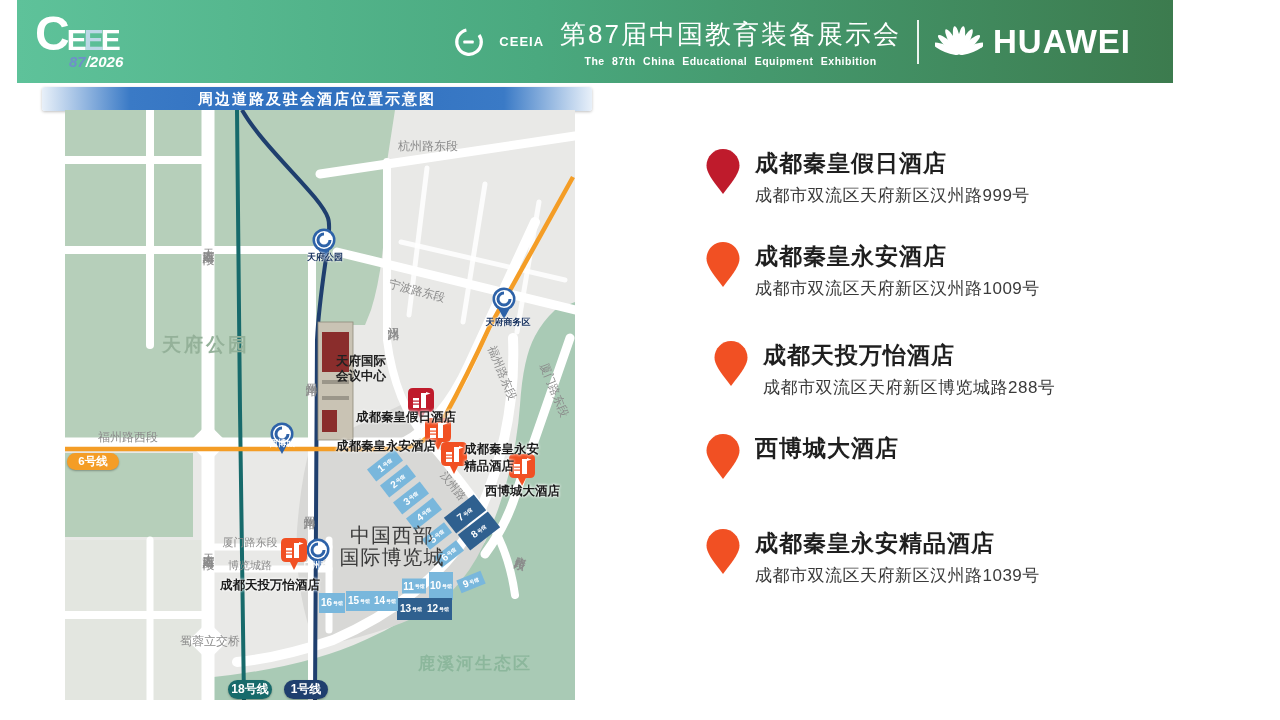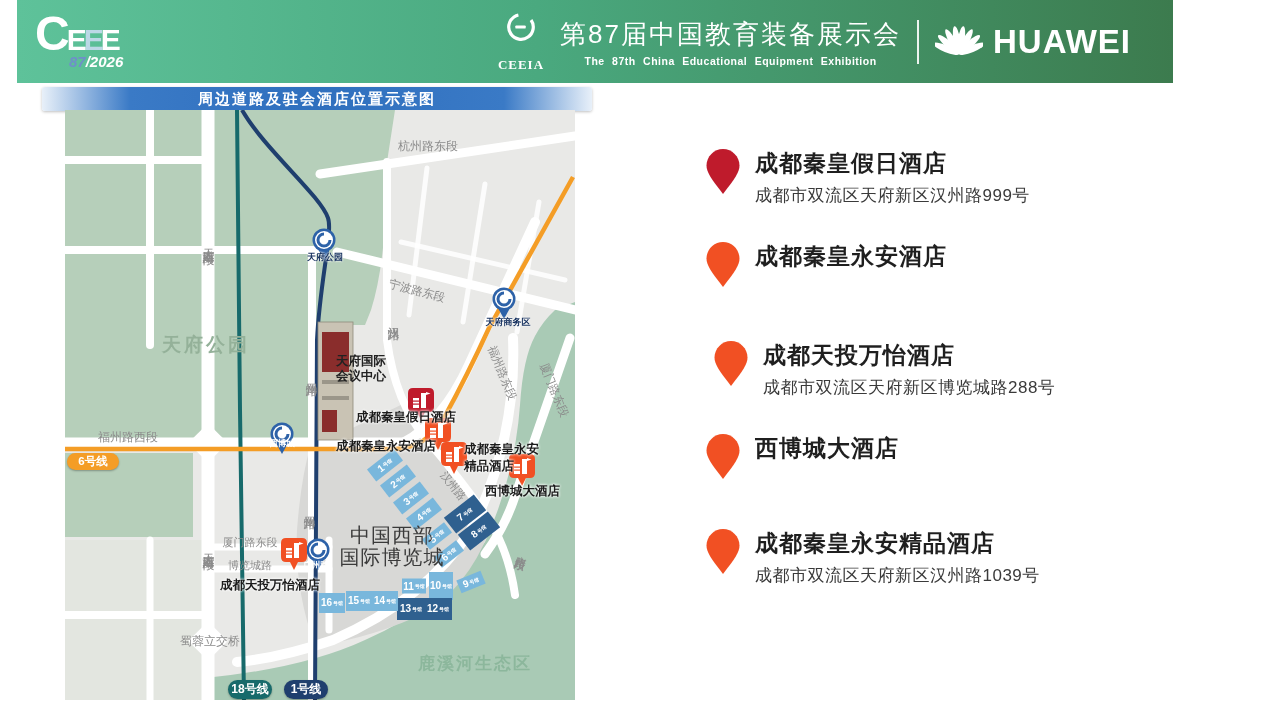--- a/index.html
+++ b/index.html
@@ -16,21 +16,21 @@
   
   .header{position:absolute;left:17px;top:0;width:1156px;height:83px;
     background:linear-gradient(90deg,var(--headerl) 0%,#4aa97f 45%,var(--headerr) 100%);}
   .ceee{position:absolute;left:18px;top:10px;color:#fff;line-height:1;}
   .ceee .c{font-size:48px;font-weight:800;}
   .ceee .e{font-size:30px;font-weight:800;margin-left:-3px;}
   .ceee .e.alt{color:#bcd8e6;}
   .ceee .sub{font-size:15px;font-weight:700;font-style:italic;margin:-4px 0 0 34px;}
   .ceee .sub .num{color:#6f8fc9;}
   .hright{position:absolute;right:42px;top:0;height:83px;display:flex;align-items:center;gap:16px;color:#fff;}
-  .ceeia{display:flex;flex-direction:column;align-items:center;gap:13px;font-family:Liberation Serif, serif;}
+  .ceeia{display:flex;flex-direction:row;align-items:center;gap:13px;}
   .ceeia .t{font-size:13px;font-weight:800;letter-spacing:1px;}
   .titles{display:flex;flex-direction:column;align-items:center;gap:3px;}
   .titles .cn{font-size:26px;font-weight:400;letter-spacing:2px;}
   .titles .en{font-size:10.5px;font-weight:600;letter-spacing:.5px;word-spacing:4px;}
   .divider{width:2px;height:44px;background:rgba(255,255,255,.9);}
   .huawei{display:flex;align-items:center;gap:10px;}
   .huawei .t{font-size:33px;font-weight:800;letter-spacing:1px;}
 
   
   .banner{position:absolute;left:42px;top:87px;width:550px;height:24px;border-radius:3px;
@@ -365,20 +365,21 @@
       <div class="name">成都秦皇假日酒店</div>
       <div class="addr">成都市双流区天府新区汉州路999号</div>
     </div>
   </div>
   <div class="hotel-item" style="top:101px">
     <svg width="36" height="48" viewBox="0 0 36 48">
       <path d="M18,1 C9,1 1.5,8.5 1.5,17.5 C1.5,24 6,30.5 18,46 C30,30.5 34.5,24 34.5,17.5 C34.5,8.5 27,1 18,1 Z" style="fill:var(--pinorange)"></path>
     </svg>
     <div class="hotel-text">
       <div class="name">成都秦皇永安酒店</div>
+      <div class="addr">成都市双流区天府新区汉州路1009号</div>
     </div>
   </div>
   <div class="hotel-item" style="top:200px;left:8px">
     <svg width="36" height="48" viewBox="0 0 36 48">
       <path d="M18,1 C9,1 1.5,8.5 1.5,17.5 C1.5,24 6,30.5 18,46 C30,30.5 34.5,24 34.5,17.5 C34.5,8.5 27,1 18,1 Z" style="fill:var(--pinorange)"></path>
     </svg>
     <div class="hotel-text">
       <div class="name">成都天投万怡酒店</div>
       <div class="addr">成都市双流区天府新区博览城路288号</div>
     </div>

